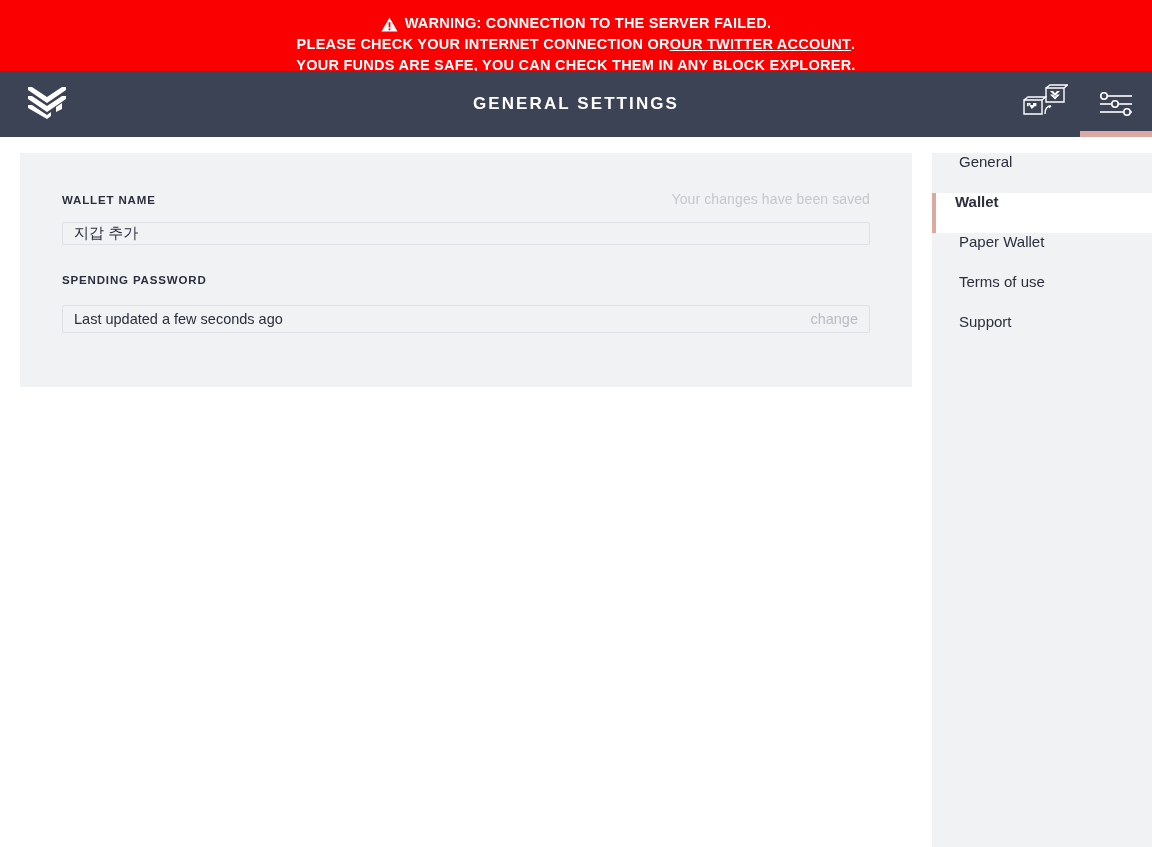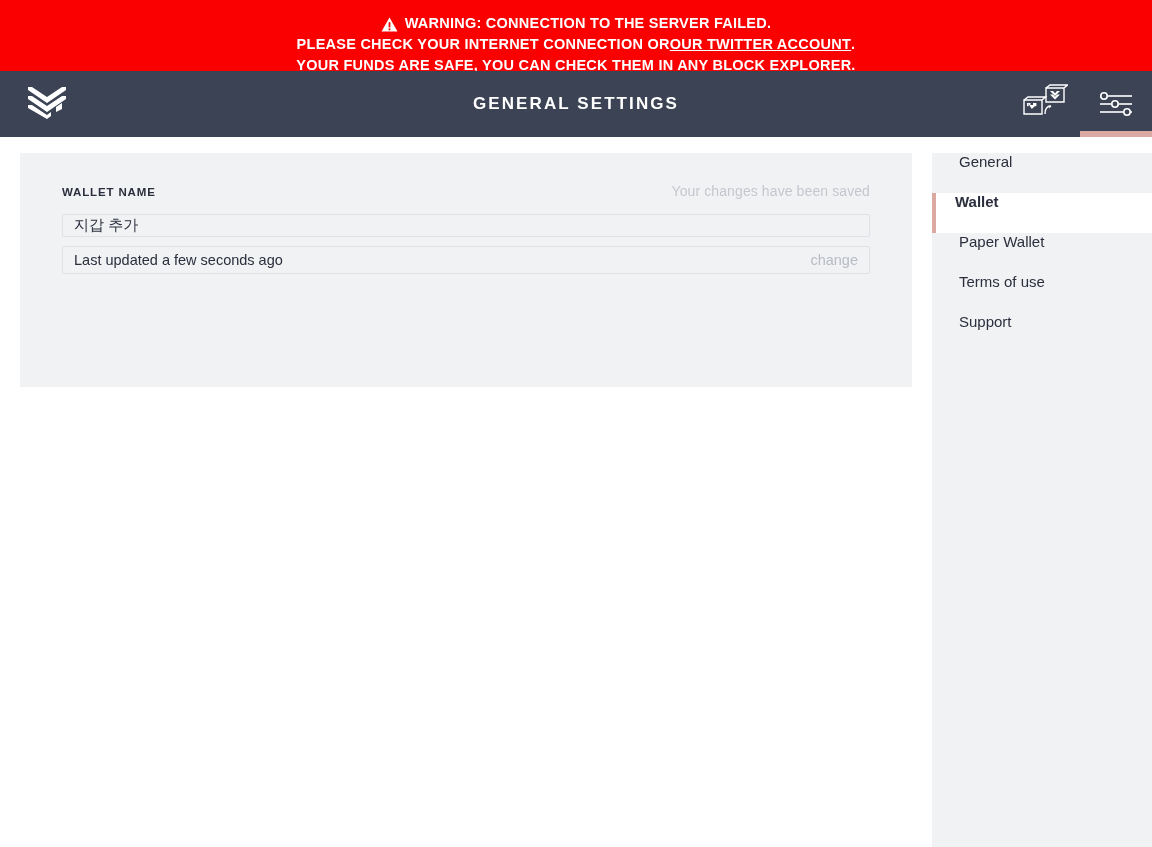--- a/index.html
+++ b/index.html
@@ -113,21 +113,21 @@
 
   
   .content-panel {
     position: absolute;
     left: 20px;
     top: 153px;
     width: 892px;
     height: 234px;
     background: #f1f2f4;
     box-sizing: border-box;
-    padding: 8px 42px;
+    padding: 16px 42px;
   }
   .field-head {
     display: flex;
     align-items: baseline;
     justify-content: space-between;
     padding-top: 22px;
     height: 22px;
   }
   .field-label {
     font-size: 11.5px;
@@ -285,20 +285,23 @@
 </div>
 
 <div class="content-panel">
 
   <div class="field-head">
     <span class="field-label">WALLET NAME</span>
     <span class="saved-msg">Your changes have been saved</span>
   </div>
   <input class="text-input" type="text" value="지갑 추가" style="">
 
+  <div class="field-head pw-head">
+    <span class="field-label">SPENDING PASSWORD</span>
+  </div>
   <div class="pw-box">
     <span class="pw-status">Last updated a few seconds ago</span>
     <span class="pw-change">change</span>
   </div>
 
 </div>
 
 <div class="sidebar">
   <div class="side-item">
     <span>General</span>

